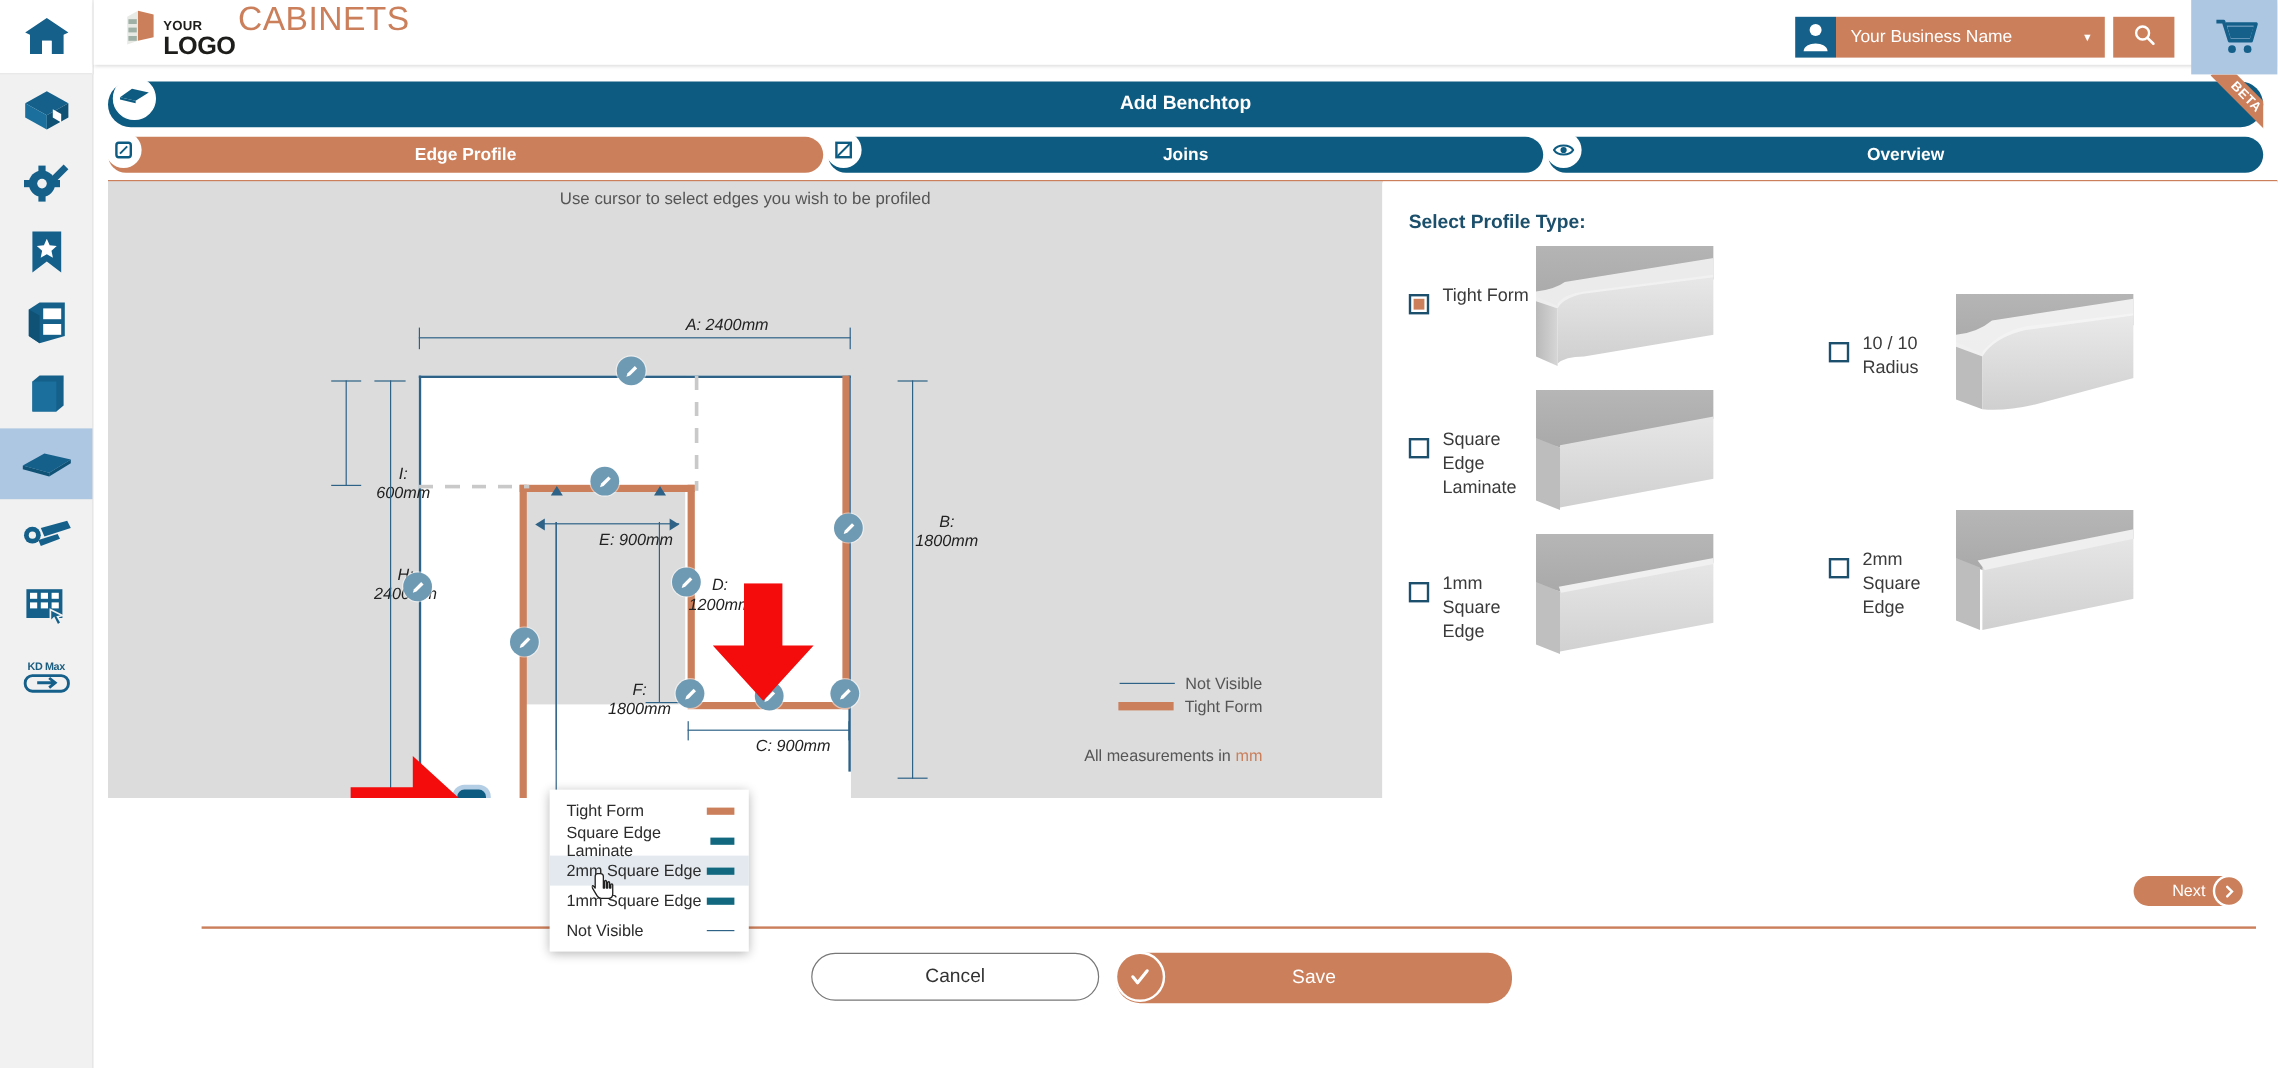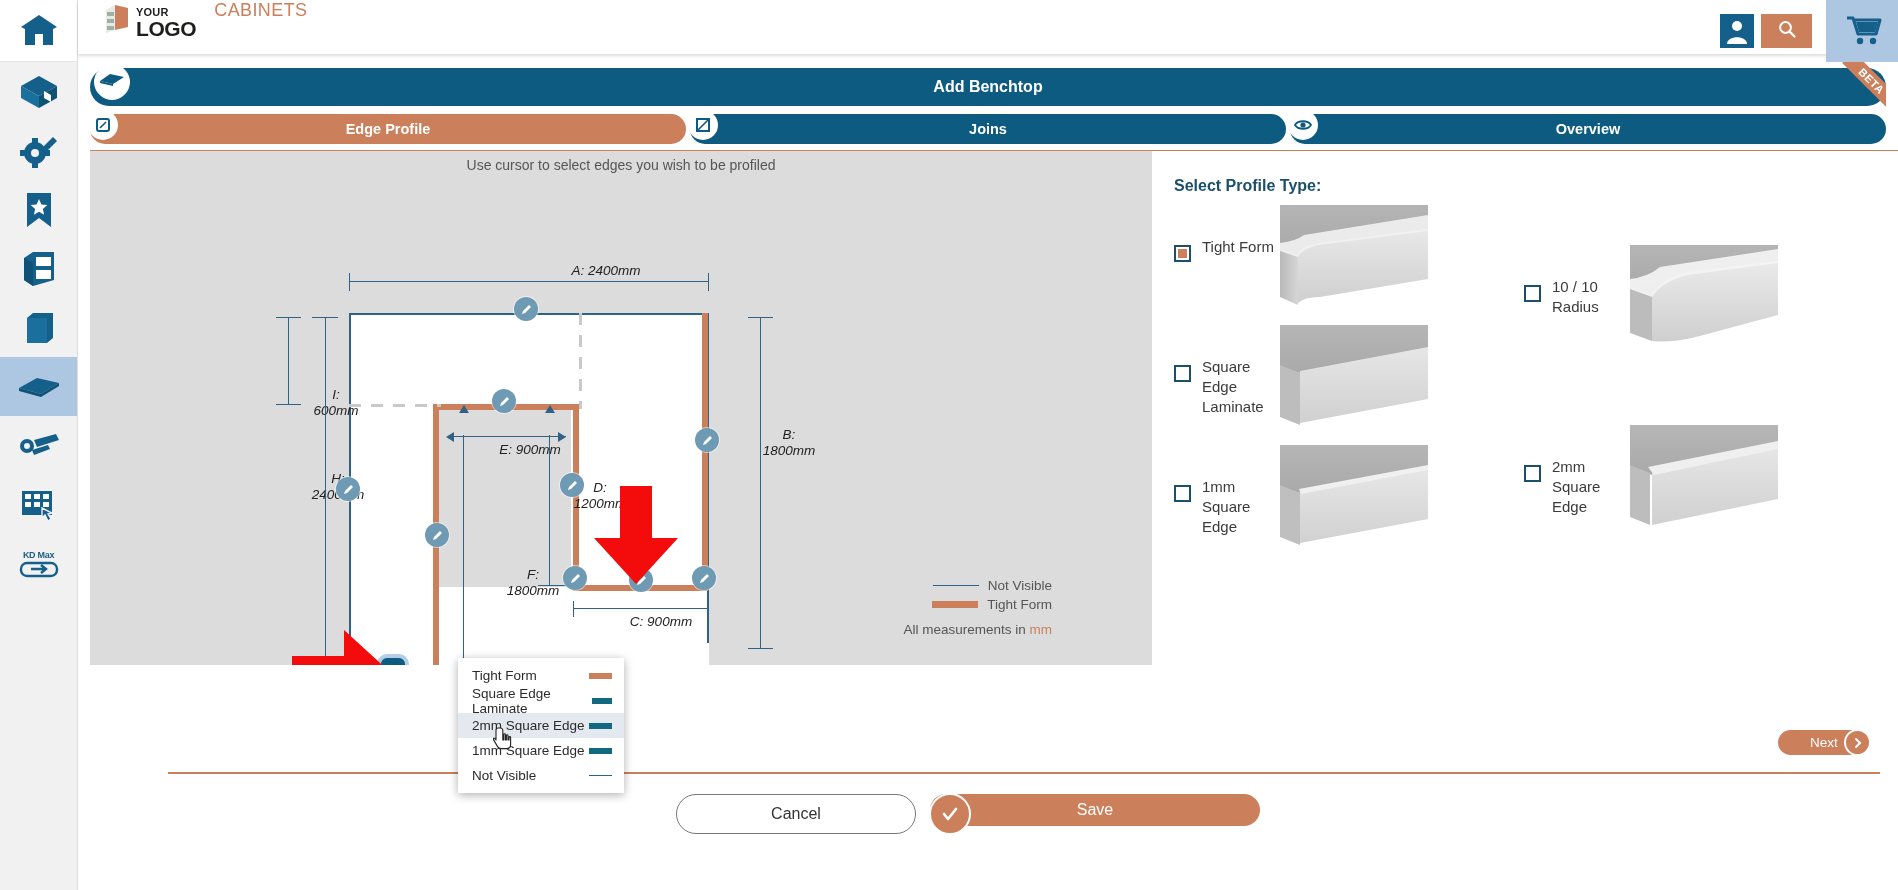--- a/index.html
+++ b/index.html
@@ -32,21 +32,21 @@
   
   .topbar {
     position: absolute; left: 78px; top: 0; right: 0; height: 54px;
     background: #ffffff; box-shadow: 0 2px 3px rgba(0,0,0,.14);
     display: flex; align-items: flex-start; z-index: 30;
   }
   .logo { display: flex; align-items: center; margin-left: 26px; gap: 6px;}
   .logo-text { display: flex; align-items: baseline; font-size: 21px; letter-spacing: .2px;}
   .logo-your { font-size: 11px; font-weight: bold; color: #1d1d1b; line-height: 10px; }
   .logo-logo { font-size: 21px; font-weight: bold; color: #1d1d1b; letter-spacing: -0.4px;}
-  .logo-cab { font-size: 18px; color: #cb7f5b; letter-spacing: .4px; margin-left:18px;}
+  .logo-cab { font-size: 28px; color: #cb7f5b; letter-spacing: .4px; margin-left:2px;}
 
   .topright { margin-left: auto; display: flex; align-items: center; height: 62px;}
   .user-chip { display: flex; align-items: center; }
   .avatar-box {
     width: 34px; height: 34px; background: #14608a;
     display: flex; align-items: flex-end; justify-content: center; overflow: hidden;
   }
   .biz-select {
     background: #cb7f5b; color: #fff; height: 34px; width: 224px;
     display: flex; align-items: center; padding: 0 10px 0 12px;
@@ -141,21 +141,21 @@
   .pencil {
     position:absolute; width:24px; height:24px; border-radius:50%; background:#6e9ab3;
     display:flex; align-items:center; justify-content:center; cursor:pointer;
     box-shadow: 0 0 0 1px rgba(255,255,255,.5);
   }
   .pencil.sel { background:#0d5b80; border-radius:6px; box-shadow:0 0 0 4px rgba(140,180,215,.65);}
   .legend { position:absolute; right: 100px; bottom: 28px; font-size: 13.5px; color:#555; }
   .legend-row { display:flex; align-items:center; justify-content:flex-end; gap:9px; height: 19px;}
   .legend-line-thin { width: 46px; height: 1px; background:#2e6387; }
   .legend-line-thick { width: 46px; height: 7px; background:#cb7f5b; }
-  .legend-note { margin-top: 8px; text-align:right; }
+  .legend-note { margin-top: 24px; text-align:right; }
   .legend-note .mm { color:#cb7f5b; }
 
   
   .arrow { position:absolute; }
 
   
   .dropdown {
     position: absolute; left: 380px; top: 596px; width: 166px;
     background:#fff; box-shadow: 0 2px 9px rgba(0,0,0,.32); z-index: 40; padding: 5px 0;
   }
@@ -180,21 +180,21 @@
     position:absolute; right: -1px; top: -1px; width: 27px; height:27px; border-radius:50%;
     background:#cb7f5b; border:2px solid #fff; display:flex;align-items:center;justify-content:center;
   }
   .rule { position:absolute; left: 0; right: 18px; top: 76px; height: 2px; background:#cb7f5b; }
   .cancel-btn {
     position:absolute; left: 508px; top: 98px; width: 240px; height: 40px;
     border: 1px solid #777; border-radius: 20px; background:#fff; color:#333;
     font-size: 16px; display:flex; align-items:center; justify-content:center; cursor:pointer;
   }
   .save-btn {
-    position:absolute; left: 762px; top: 98px; width: 330px; height: 32px;
+    position:absolute; left: 762px; top: 98px; width: 330px; height: 42px;
     border-radius: 20px; background:#cb7f5b; color:#fff;
     font-size: 16px; display:flex; align-items:center; justify-content:center; cursor:pointer;
   }
   .save-btn .circ {
     position:absolute; left: -1px; top: -1px; width: 42px; height: 42px; border-radius:50%;
     background:#cb7f5b; border:2px solid #fff; display:flex;align-items:center;justify-content:center;
   }
 </style>
 </head>
 <body>
@@ -336,20 +336,24 @@
     <div class="topright">
       <div class="user-chip">
         <div class="avatar-box">
           <span>
             <svg width="26" height="26" viewBox="0 0 26 26">
                 <circle cx="13" cy="8" r="5" fill="#fff"></circle>
                 <path d="M3 26 C3 17 23 17 23 26 Z" fill="#fff"></path>
               </svg>
           </span>
         </div>
+        <div class="biz-select">
+          <span>Your Business Name</span>
+          <span class="caret">▼</span>
+        </div>
       </div>
       <div class="search-btn">
         <span>
           <svg width="18" height="18" viewBox="0 0 18 18">
               <circle cx="7.5" cy="7.5" r="5.4" fill="none" stroke="#fff" stroke-width="2"></circle>
               <path d="M11.6 11.6 L16.5 16.5" stroke="#fff" stroke-width="2.2" stroke-linecap="round"></path>
             </svg>
         </span>
       </div>
       <div class="cart-box">

